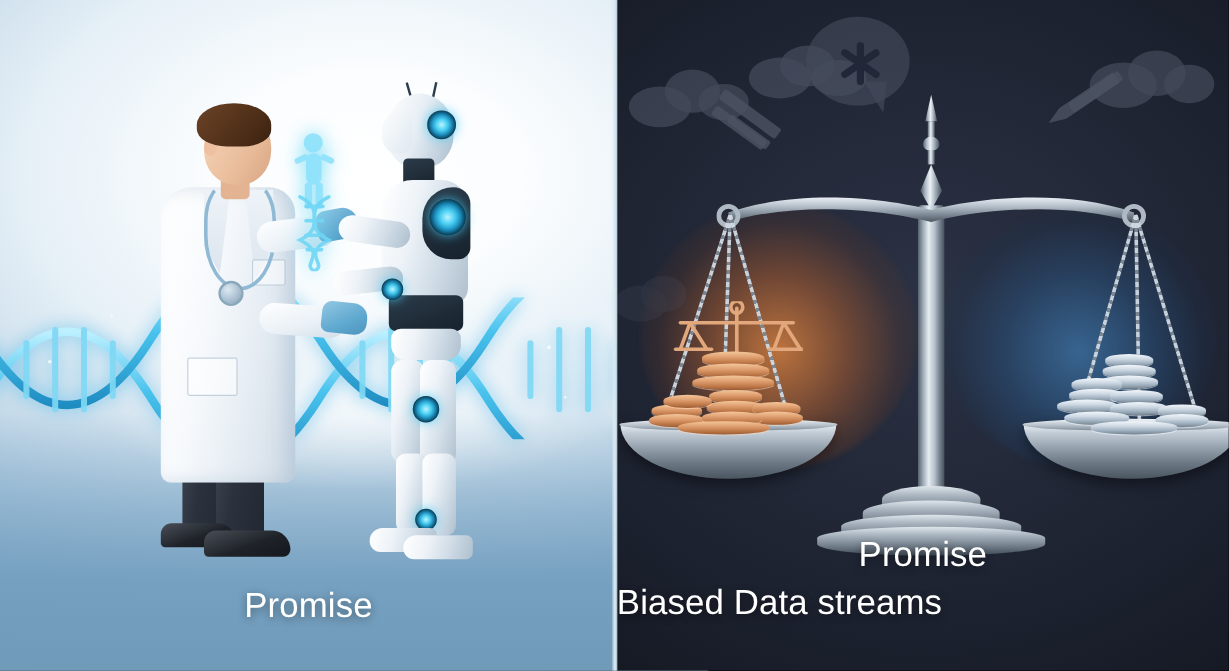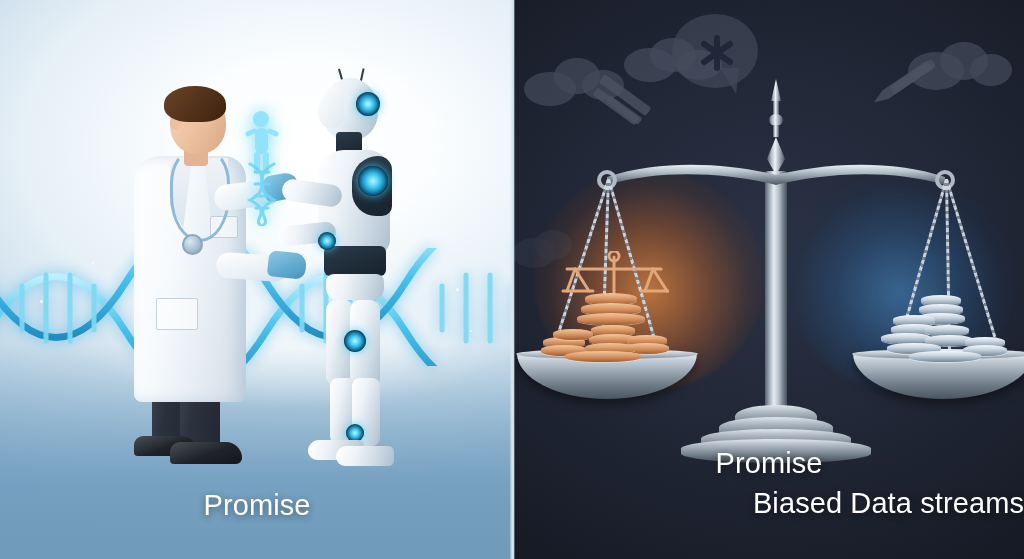--- a/index.html
+++ b/index.html
@@ -100,21 +100,21 @@
   .coin{position:absolute;border-radius:50%/42%;}
   .coin-gold{background:linear-gradient(180deg,#f4c79b 0%,#e0a071 38%,#c27c4c 72%,#9d5c33 100%);box-shadow:0 1px 0 rgba(255,220,190,.5);}
   .coin-silv{background:linear-gradient(180deg,#f3f7fb 0%,#ccd8e3 38%,#9eaebd 72%,#75848f 100%);box-shadow:0 1px 0 rgba(245,250,255,.5);}
   .mini-scale{position:absolute;}
 
   
   .cap{position:absolute;color:#ffffff;font-size:29px;letter-spacing:.1px;white-space:nowrap;
        text-shadow:0 2px 7px rgba(0,0,0,.42);}
   .cap-promise{left:0;width:514px;top:489px;text-align:center;}
   .cap-perils{left:514px;width:510px;top:447px;text-align:center;}
-  .cap-biased{left:514px;width:510px;top:487px;text-align:right;}
+  .cap-biased{left:514px;width:510px;top:487px;text-align:left;}
 </style>
 </head>
 <body>
 
 <div class="stage">
 
   <div class="panel-left">
     <div class="floor"></div>
     <div class="floorglow"></div>
 

